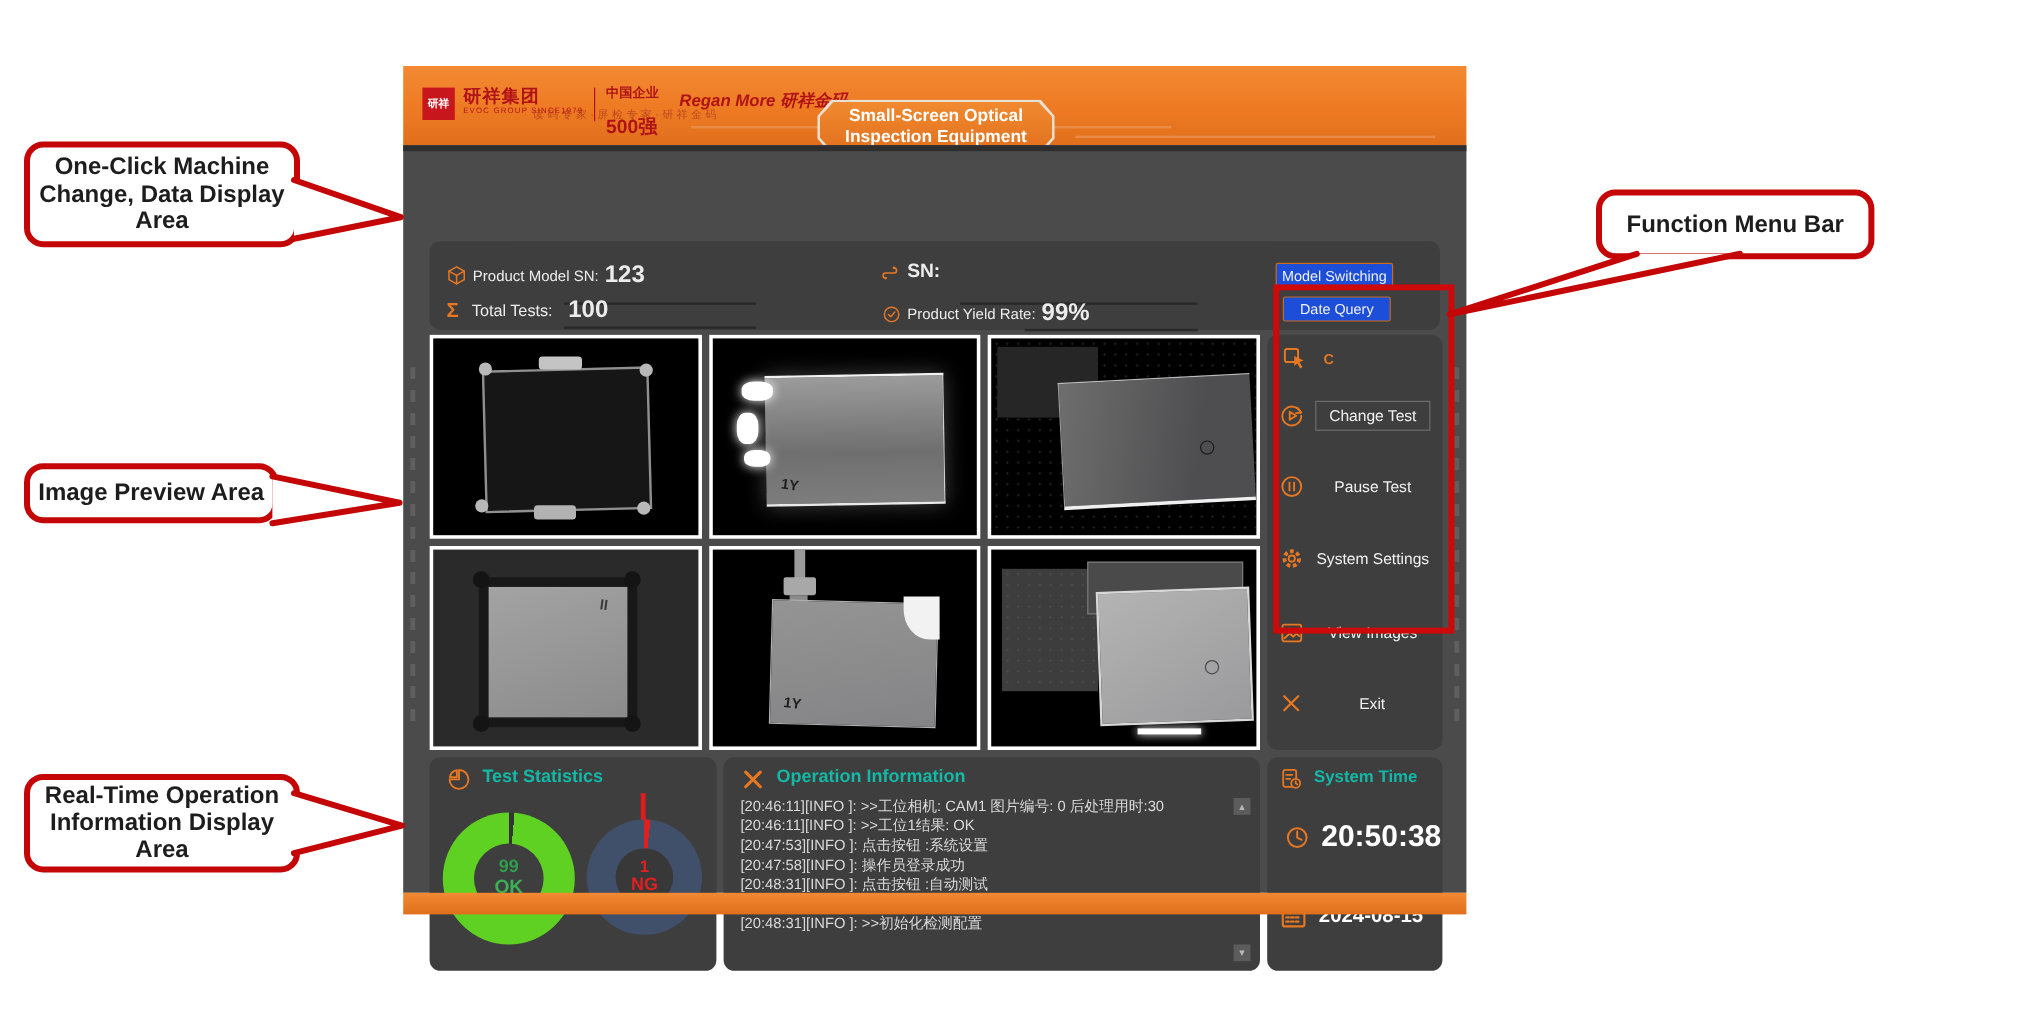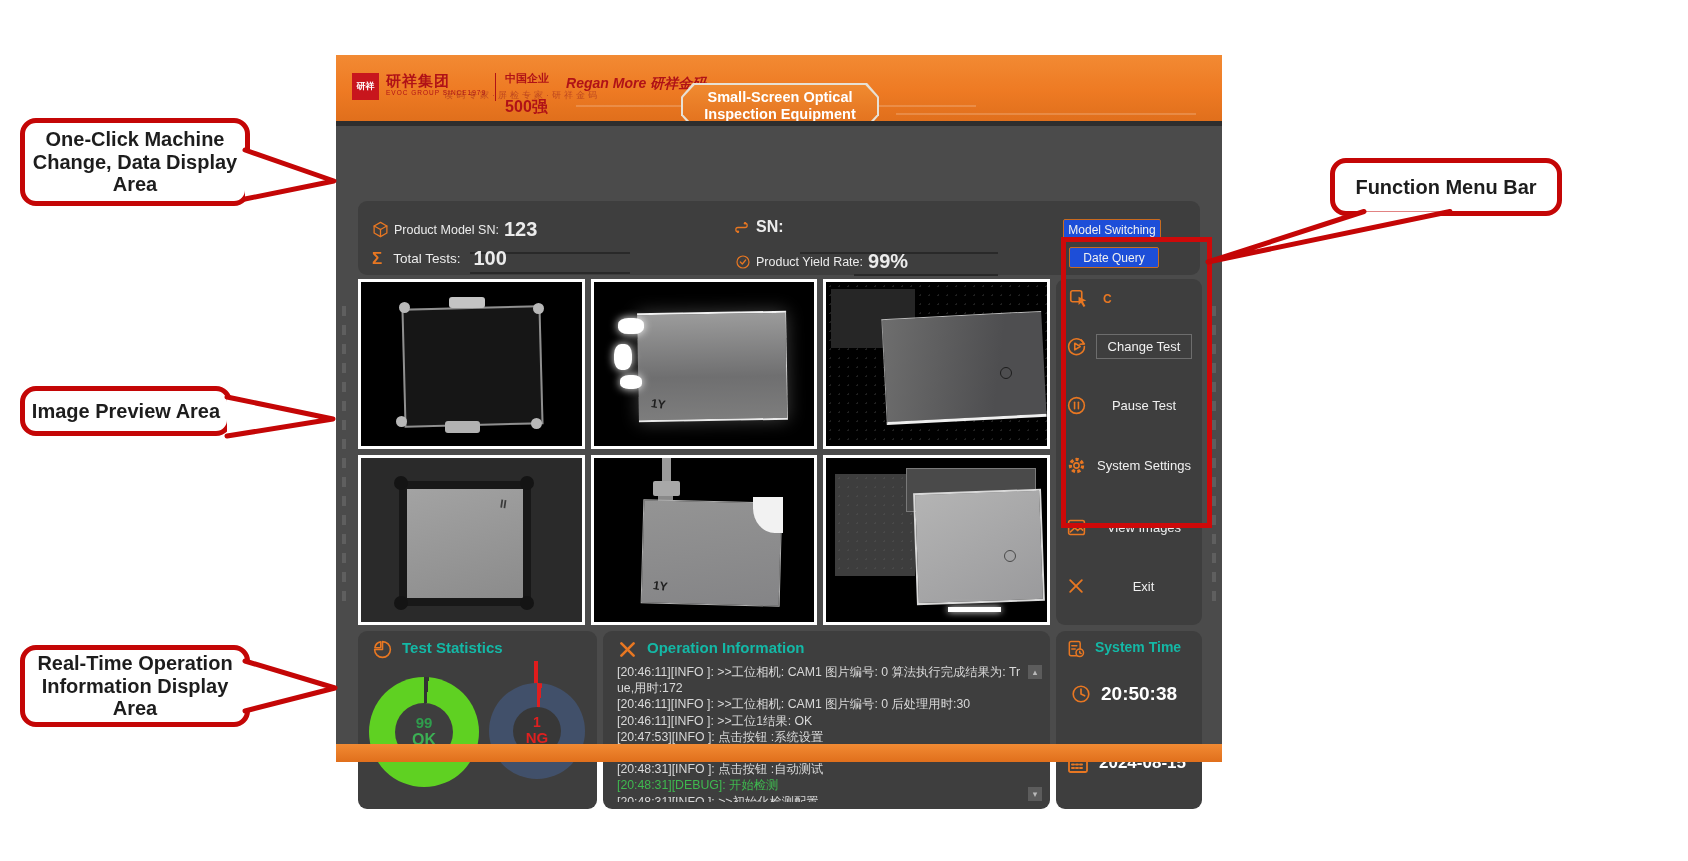--- a/index.html
+++ b/index.html
@@ -318,21 +318,20 @@
 
       <div class="panel" id="oplog-panel">
         <div class="panel-title p-head">
           <svg class="oi" width="21" height="21" viewBox="0 0 24 24" style="stroke-width:3;">
             <line x1="5" y1="5" x2="19" y2="19"></line>
               <line x1="19" y1="5" x2="5" y2="19"></line>
           </svg>
           <span>Operation Information</span>
         </div>
         <div id="log-list">
-          <div class="log-row" style="color: rgb(217, 217, 217);">[20:46:11][INFO ]: &gt;&gt;工位相机: CAM1 图片编号: 0 算法执行完成结果为: True,用时:172</div>
           <div class="log-row" style="color: rgb(217, 217, 217);">[20:46:11][INFO ]: &gt;&gt;工位相机: CAM1 图片编号: 0 后处理用时:30</div>
           <div class="log-row" style="color: rgb(217, 217, 217);">[20:46:11][INFO ]: &gt;&gt;工位1结果: OK</div>
           <div class="log-row" style="color: rgb(217, 217, 217);">[20:47:53][INFO ]: 点击按钮 :系统设置</div>
           <div class="log-row" style="color: rgb(217, 217, 217);">[20:47:58][INFO ]: 操作员登录成功</div>
           <div class="log-row" style="color: rgb(217, 217, 217);">[20:48:31][INFO ]: 点击按钮 :自动测试</div>
           <div class="log-row" style="color: rgb(63, 185, 79);">[20:48:31][DEBUG]: 开始检测</div>
           <div class="log-row" style="color: rgb(217, 217, 217);">[20:48:31][INFO ]: &gt;&gt;初始化检测配置</div>
         </div>
         <div class="scrollbtn" style="right:8px;top:34px;">▴</div>
         <div class="scrollbtn" style="right:8px;bottom:8px;">▾</div>
@@ -342,21 +341,21 @@
         <div class="panel-title p-head" style="left:10px;font-size:14px;">
           <svg class="oi" width="20" height="20" viewBox="0 0 24 24">
             <rect x="4" y="3" width="13" height="17" rx="2"></rect>
               <line x1="7" y1="8" x2="13" y2="8"></line>
               <line x1="7" y1="12" x2="11" y2="12"></line>
             <circle cx="16.5" cy="16.5" r="4.5" fill="#3e3e3e"></circle>
               <polyline points="16.5,14.6 16.5,16.5 18.2,17.6"></polyline>
           </svg>
           <span>System Time</span>
         </div>
-        <div class="time-row" style="left:14px;top:52px;font-size:19px;text-align:center;">
+        <div class="time-row" style="left:14px;top:52px;font-size:25px;text-align:center;">
           <svg class="oi" width="22" height="22" viewBox="0 0 24 24">
             <circle cx="12" cy="12" r="8.5"></circle>
               <polyline points="12,6.5 12,12 16,14"></polyline>
           </svg>
           <span>20:50:38</span>
         </div>
         <div class="time-row" style="left:10px;top:120px;font-size:17px;">
           <svg class="oi" width="24" height="24" viewBox="0 0 24 24">
             <rect x="3" y="5" width="18" height="16" rx="1.5"></rect>
               <line x1="3" y1="10" x2="21" y2="10"></line>

